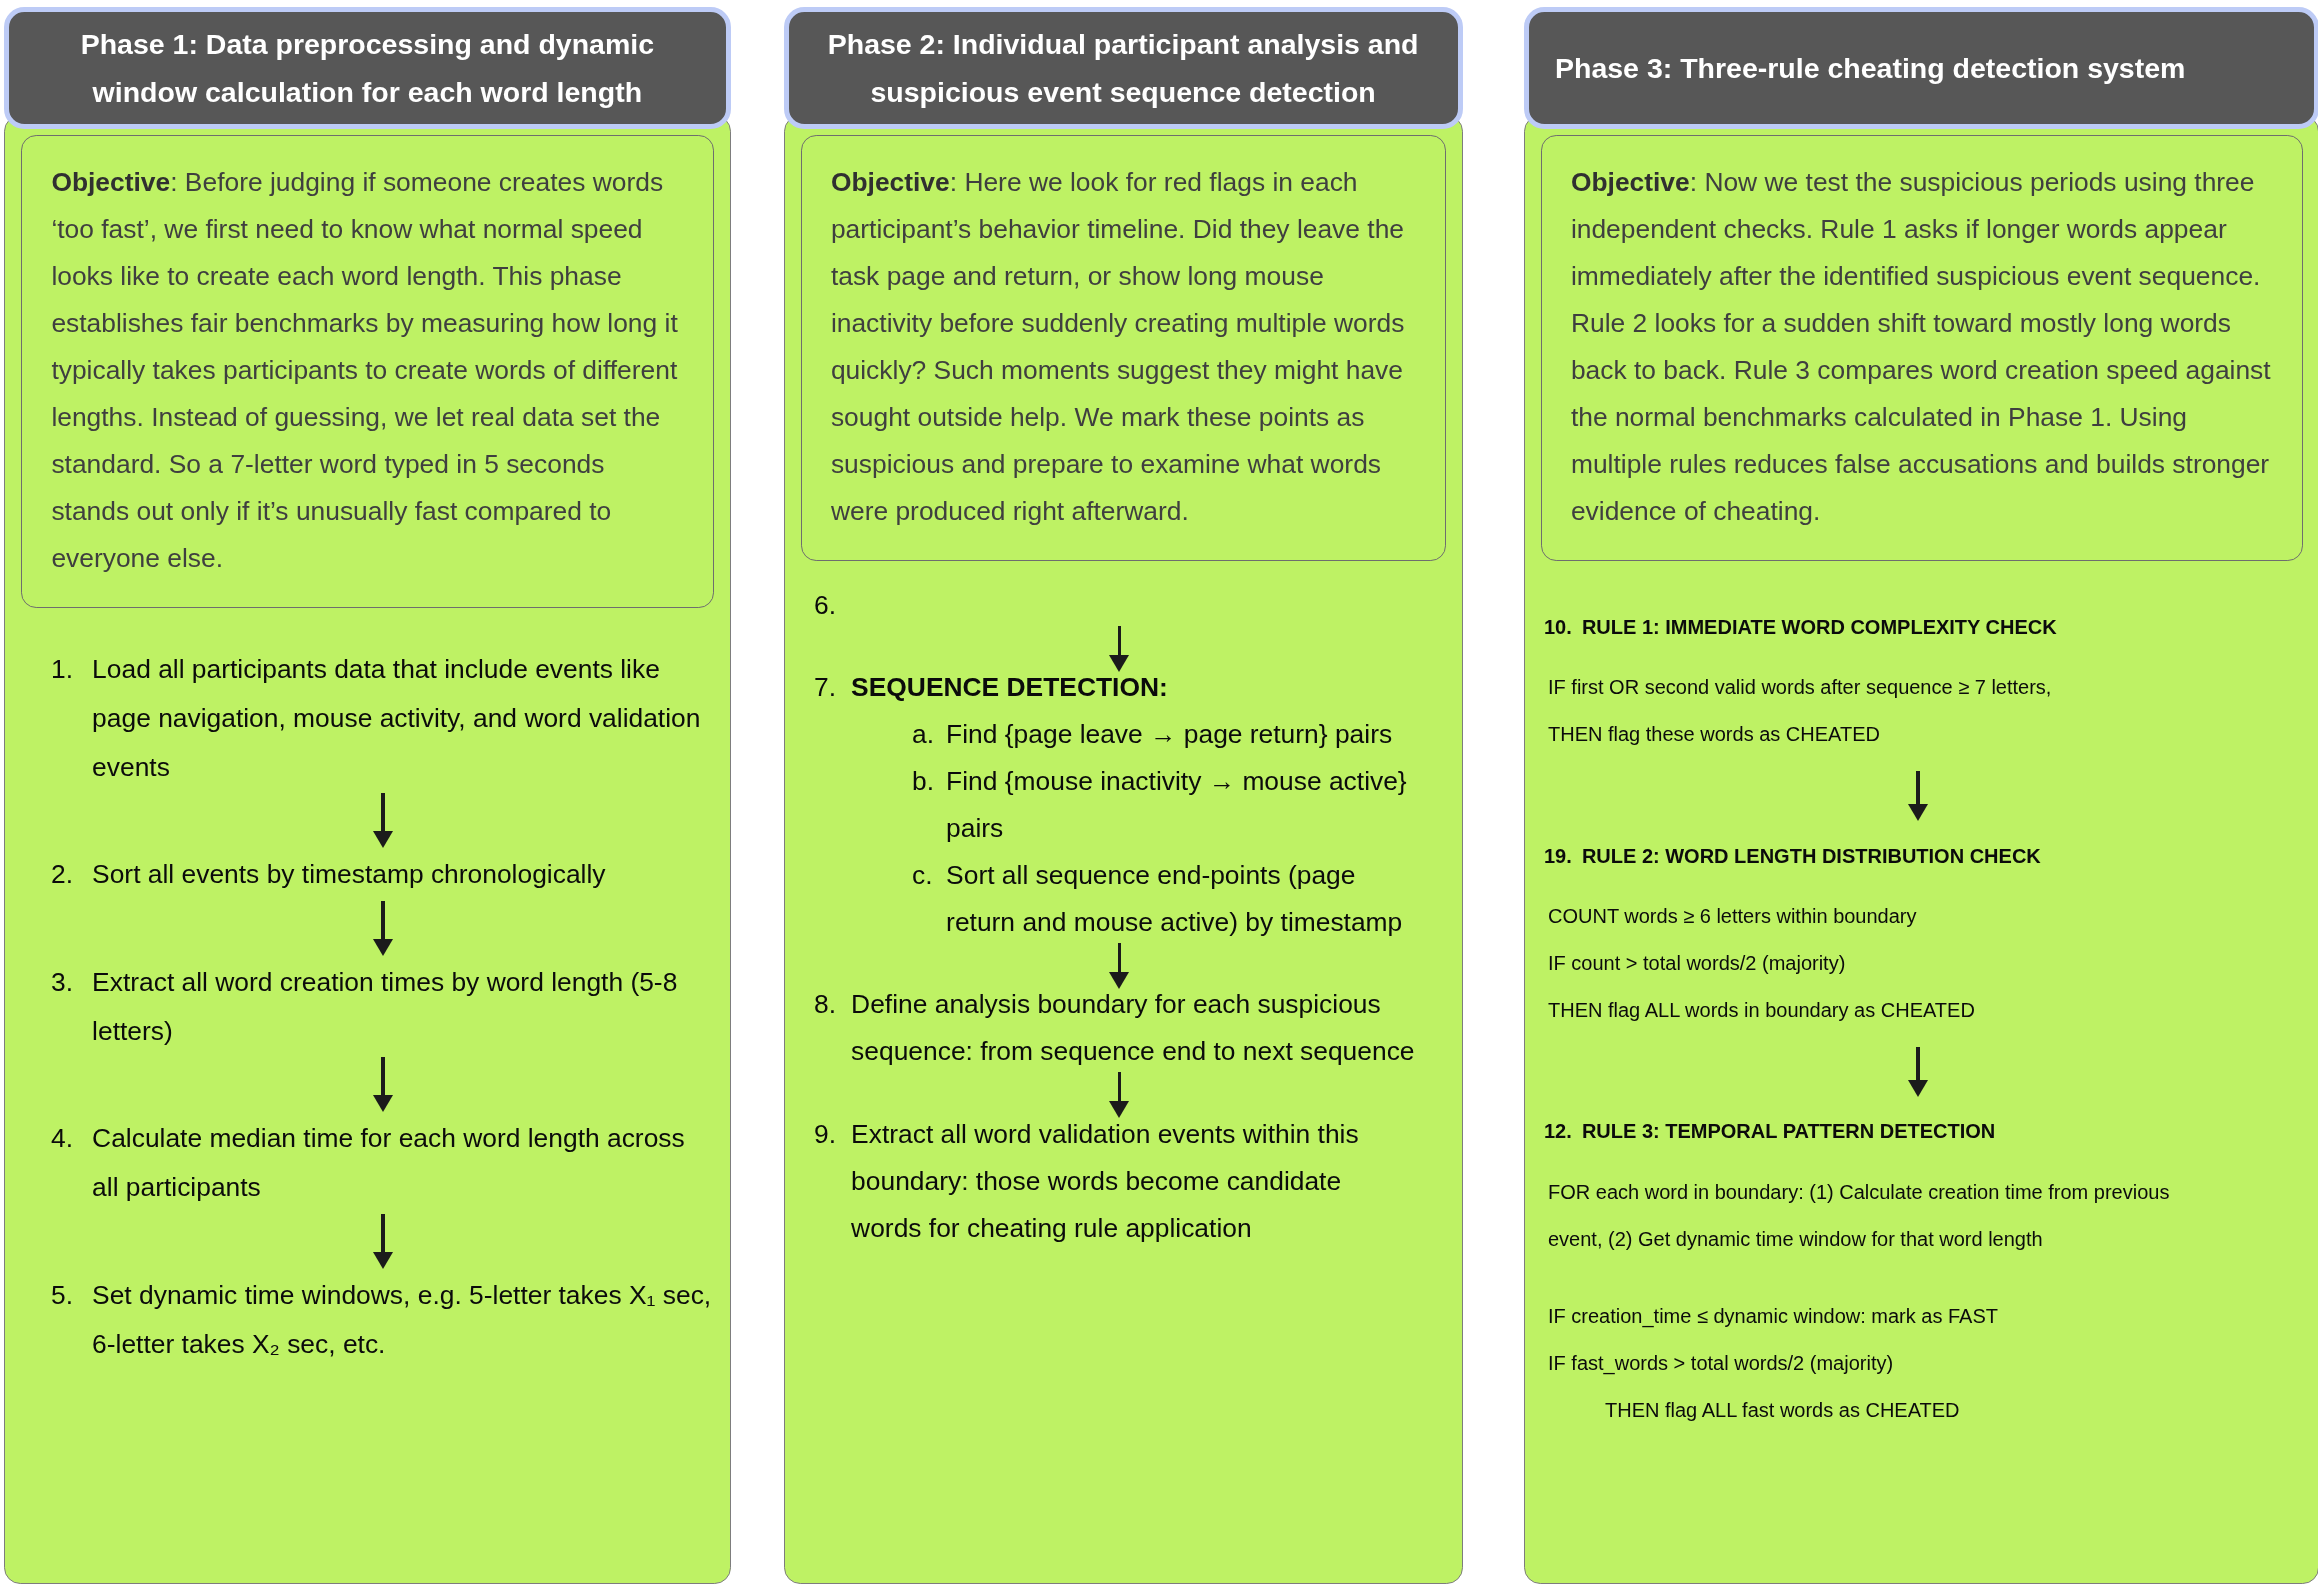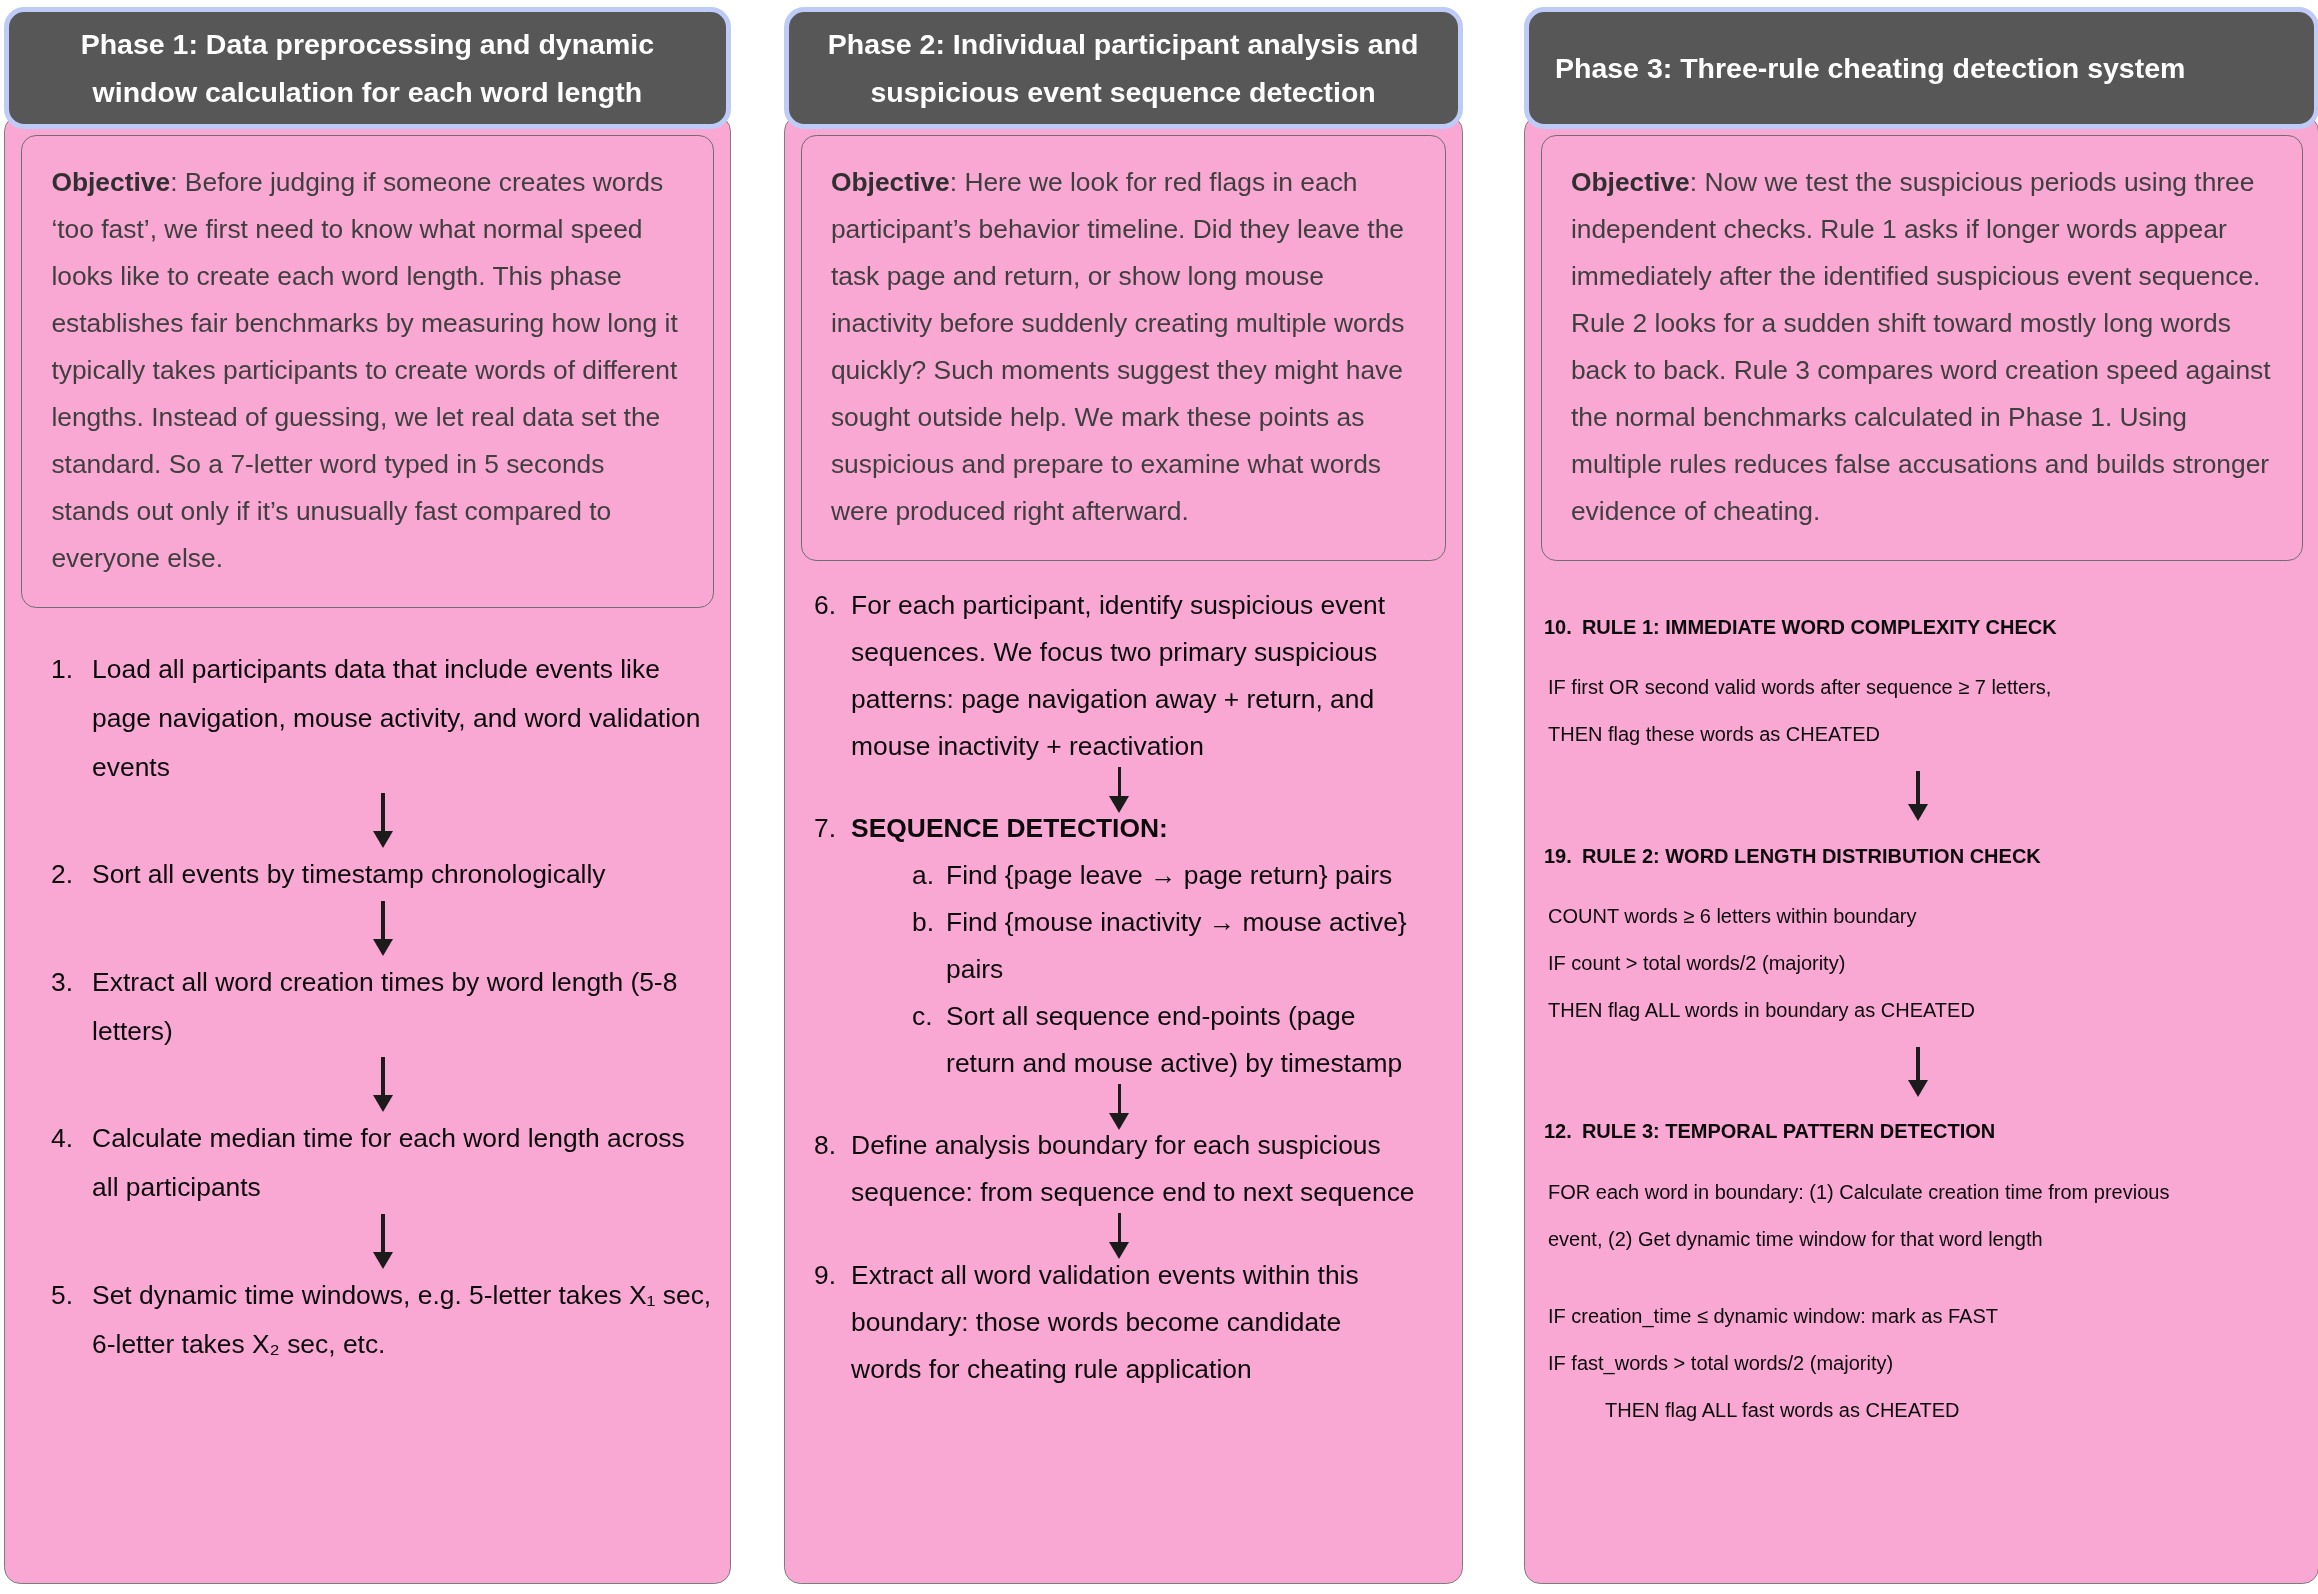--- a/index.html
+++ b/index.html
@@ -20,21 +20,21 @@
     background:#575757;border:5.6px solid #bdcbf6;border-radius:20.3px;
     color:#ffffff;font-weight:700;font-size:28.5px;line-height:48px;
     display:flex;align-items:center;
   }
   .col1 .phase-header{justify-content:center;text-align:center;padding:0 17.3px;}
   .col2 .phase-header{padding:0 28.5px;text-align:center;}
   .col3 .phase-header{padding:0 26.4px;text-align:left;}
 
   .card{
     position:relative;z-index:1;margin-top:-13.2px;height:1469px;
-    background:#f9a8d4;border:1.5px solid #7d7d7d;border-radius:16.3px;
+    background:#bef264;border:1.5px solid #7d7d7d;border-radius:16.3px;
     overflow:hidden;
   }
 
   .objective{
     margin:18.3px 15.2px 0 16.3px;border:1.5px solid #6e6e6e;border-radius:15.2px;
     padding:23px 28px 25px 29px;color:#3f3f3f;font-size:26.4px;line-height:47px;
   }
   .objective .obj-label{font-weight:700;color:#303030;}
 
   .steps{list-style:none;margin:0;padding:0;color:#0b0b0b;font-size:26.4px;}
@@ -125,21 +125,20 @@
       <span>Phase 2: Individual participant analysis and suspicious event sequence detection</span>
     </header>
     <div class="card">
       <div class="objective">
         <span class="obj-label">Objective</span><span>: Here we look for red flags in each participant’s behavior timeline. Did they leave the task page and return, or show long mouse inactivity before suddenly creating multiple words quickly? Such moments suggest they might have sought outside help. We mark these points as suspicious and prepare to examine what words were produced right afterward.</span>
       </div>
       <ol class="steps">
         <li class="step">
           <div class="row">
             <span class="num">6.</span>
-            <span class="stext">For each participant, identify suspicious event sequences. We focus two primary suspicious patterns: page navigation away + return, and mouse inactivity + reactivation</span>
           </div>
         </li>
         <div class="arrow"></div>
         <li class="step">
           <div class="row">
             <span class="num">7.</span>
             <span class="stext heading">SEQUENCE DETECTION:</span>
           </div>
           <ol class="substeps">
             <li class="step">

